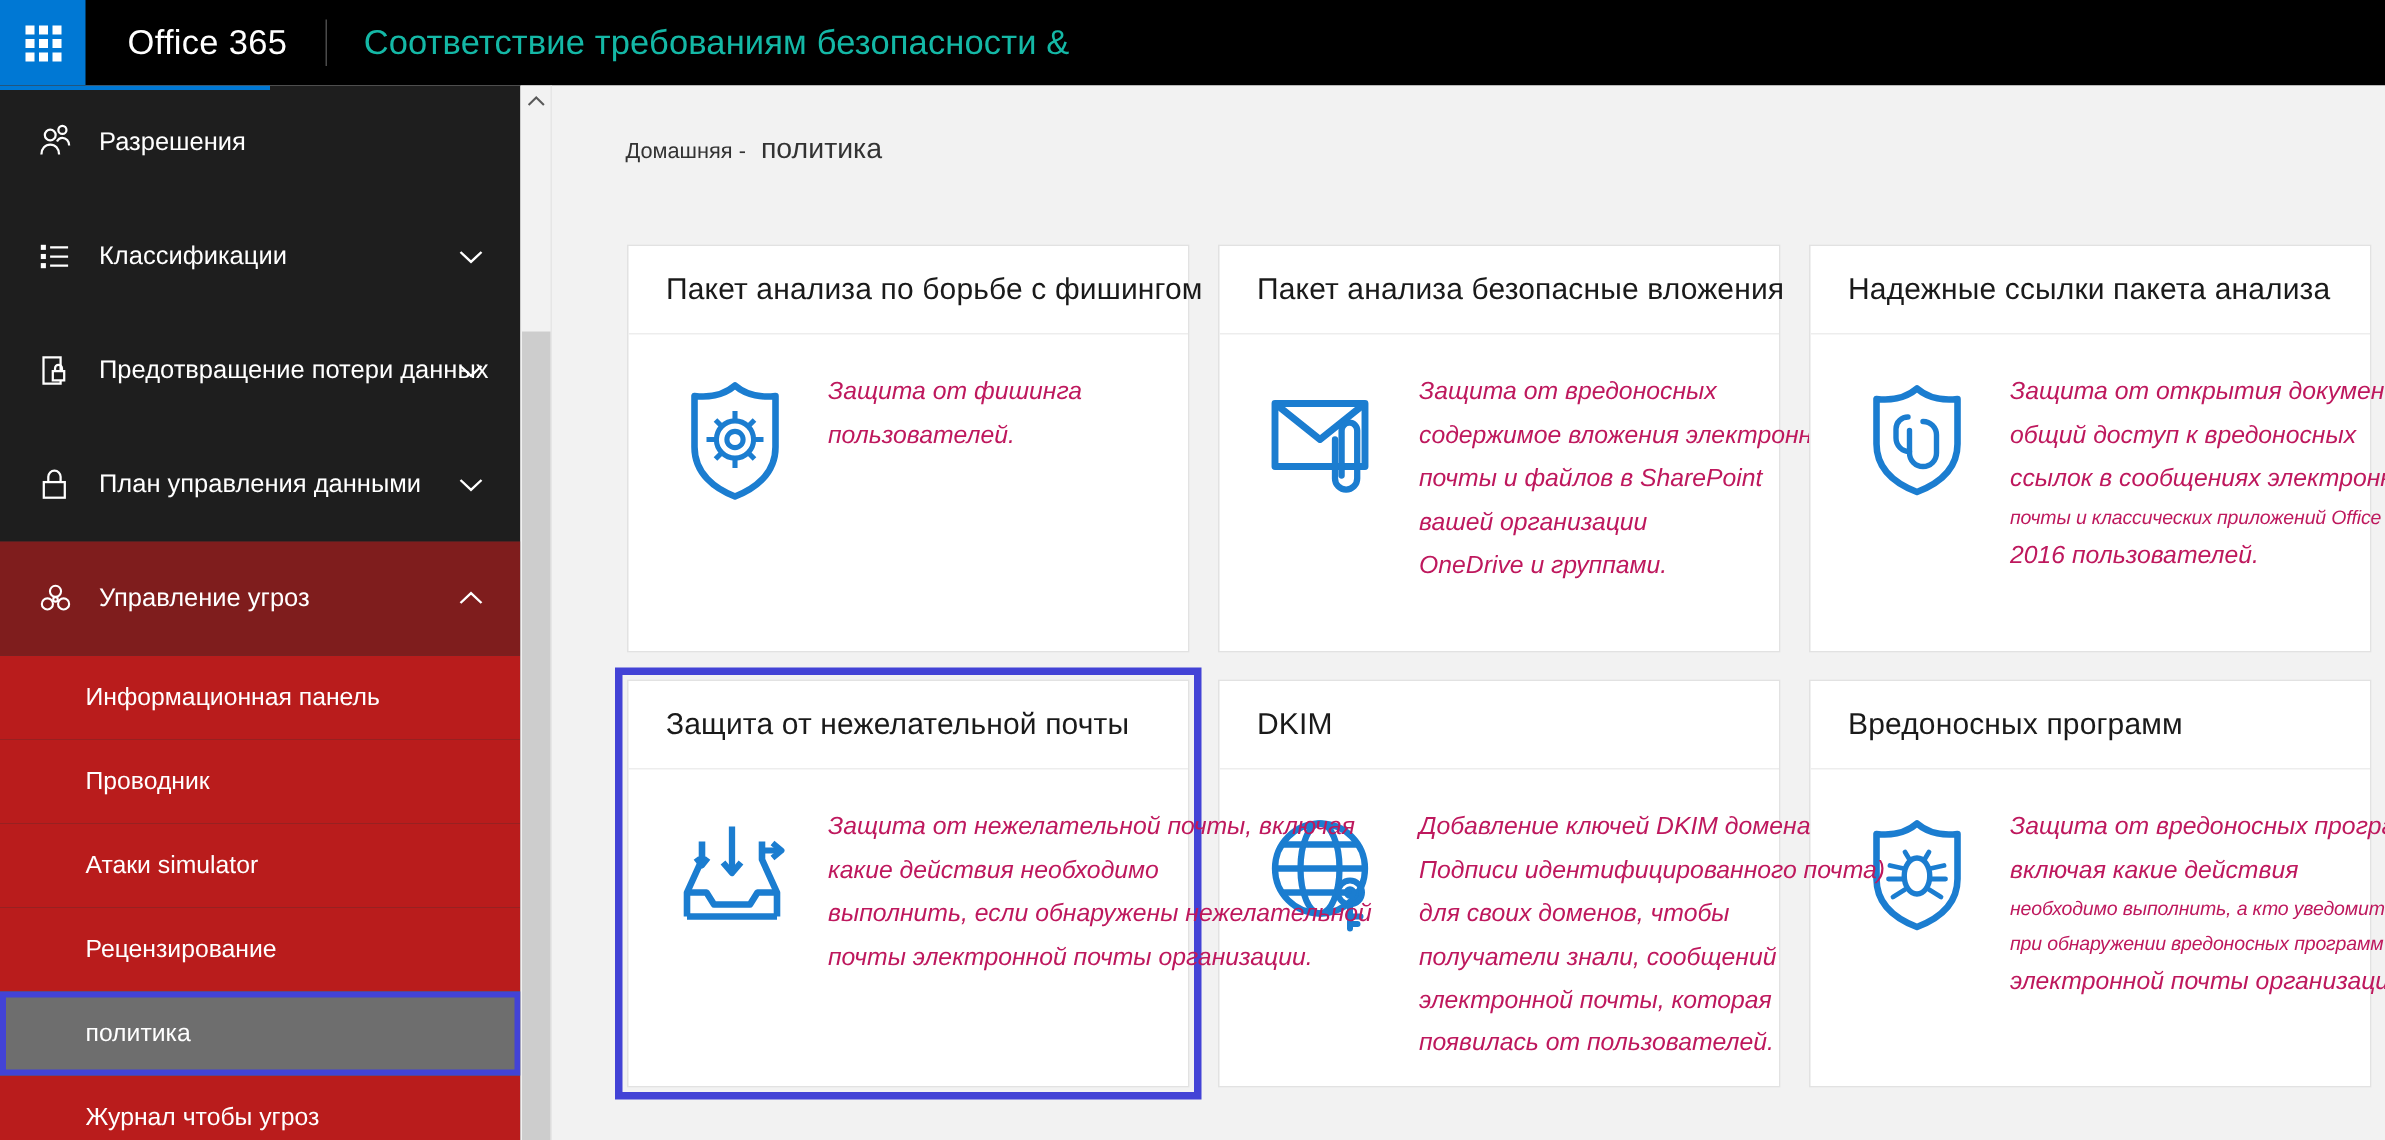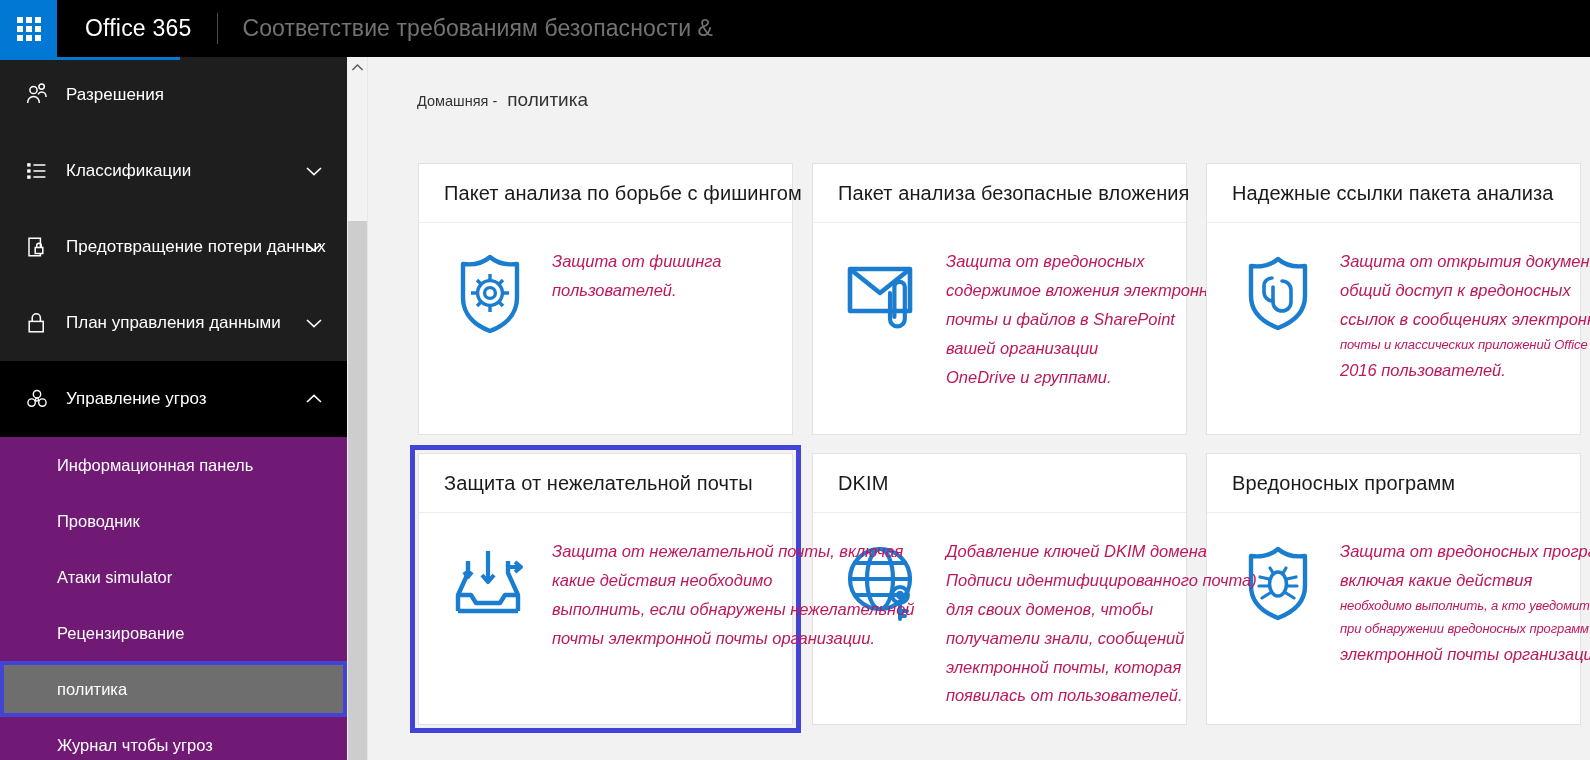--- a/index.html
+++ b/index.html
@@ -26,21 +26,21 @@
     display: grid; grid-template-columns: repeat(3, 6px);
     grid-template-rows: repeat(3, 6px); gap: 3px;
   }
   .waffle-grid i { display: block; width: 6px; height: 6px; background: #ffffff; }
   .suite-brand {
     color: #ffffff; font-size: 23px; letter-spacing: .2px;
     padding: 0 26px 0 28px; line-height: 57px; white-space: nowrap;
   }
   .suite-sep { width: 1px; height: 31px; background: #4a4a4a; flex: 0 0 1px; }
   .suite-title {
-    color: #737373; font-size: 23px; padding-left: 24px;
+    color: #14b8a6; font-size: 23px; padding-left: 24px;
     line-height: 57px; white-space: nowrap; letter-spacing: .1px;
   }
 
   
   .leftnav {
     position: absolute; left: 0; top: 57px; width: 347px; height: 703px;
     background: #1e1e1e; overflow: hidden;
   }
   .nav-accent {
     position: absolute; left: 0; top: 0; width: 180px; height: 3px;
@@ -49,29 +49,29 @@
   .nav-item {
     position: relative; height: 76px;
     display: flex; align-items: center;
     color: #ffffff; font-size: 17px; white-space: nowrap;
   }
   .nav-item.l1 { padding-left: 18px; }
   .nav-item.l1 .nav-ico {
     width: 38px; flex: 0 0 38px; display: flex; align-items: center; justify-content: center;
   }
   .nav-item.l1 .nav-label { padding-left: 10px; }
-  .nav-item.shaded { background: #000000; }
+  .nav-item.shaded { background: #7f1d1d; }
   .nav-chev {
     position: absolute; right: 22px; top: 50%; transform: translateY(-50%);
     width: 22px; height: 22px;
   }
   .nav-sub {
     height: 56px; display: flex; align-items: center;
     color: #ffffff; font-size: 16.5px; padding-left: 57px;
-    background: #701a75; white-space: nowrap;
+    background: #b91c1c; white-space: nowrap;
   }
   .nav-sub.selected {
     background: #6e6e6e;
     outline: 4px solid #4343d6;
     outline-offset: -4px;
     position: relative; z-index: 3;
   }
   .subpanel { background: #303030; }
 
   

